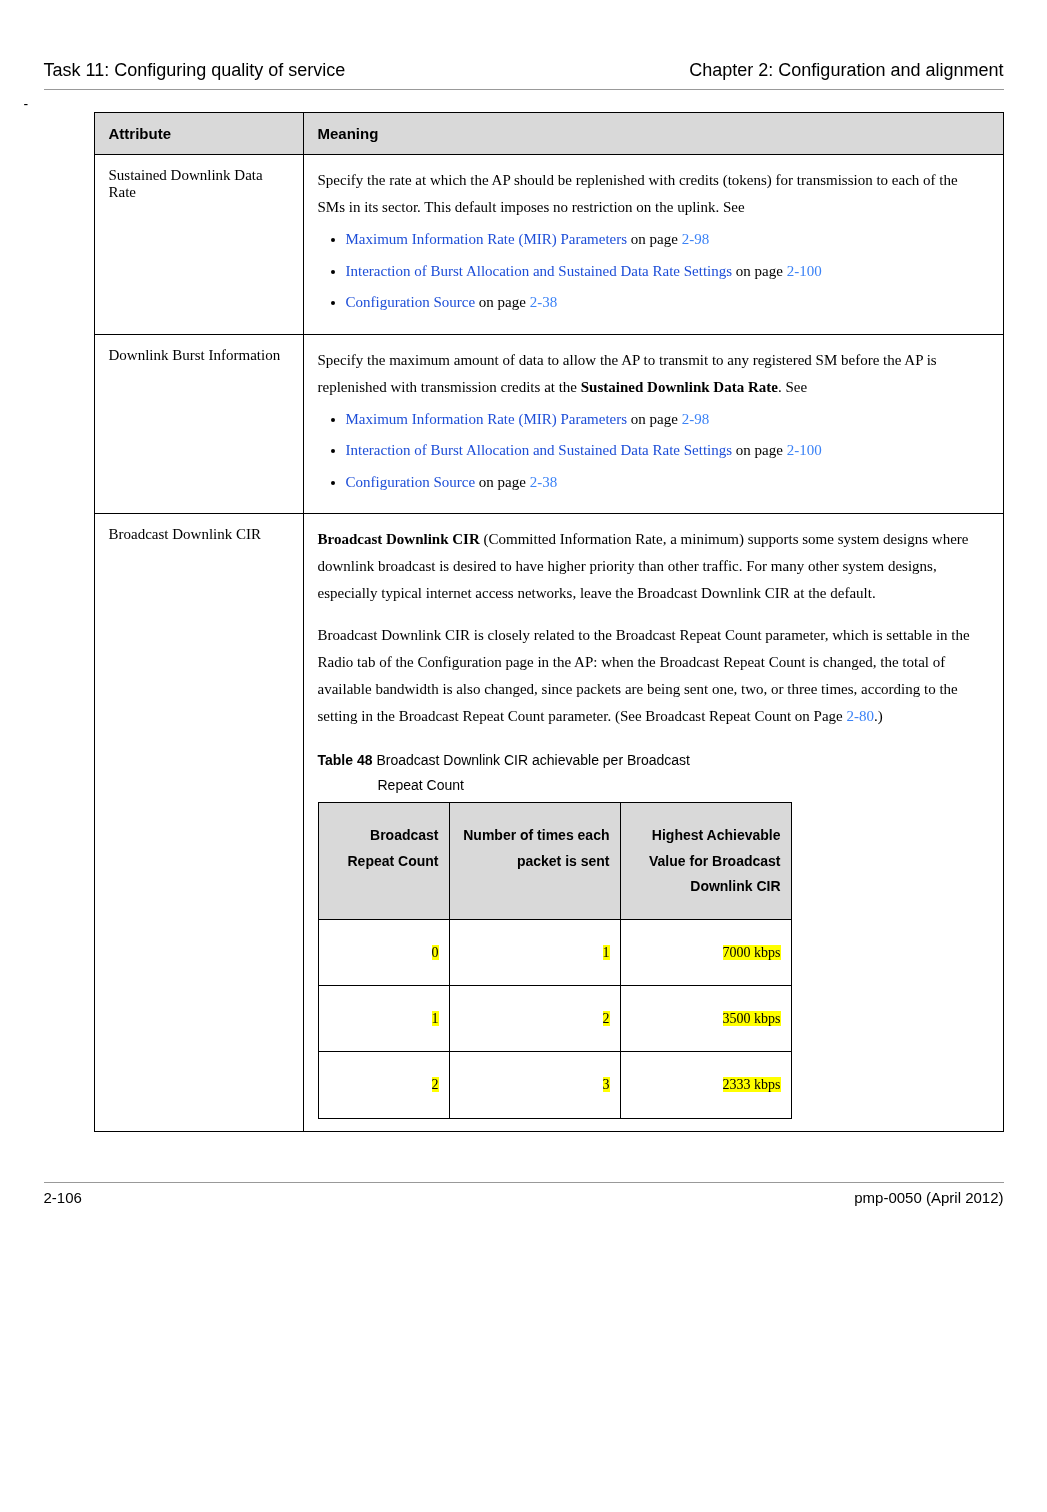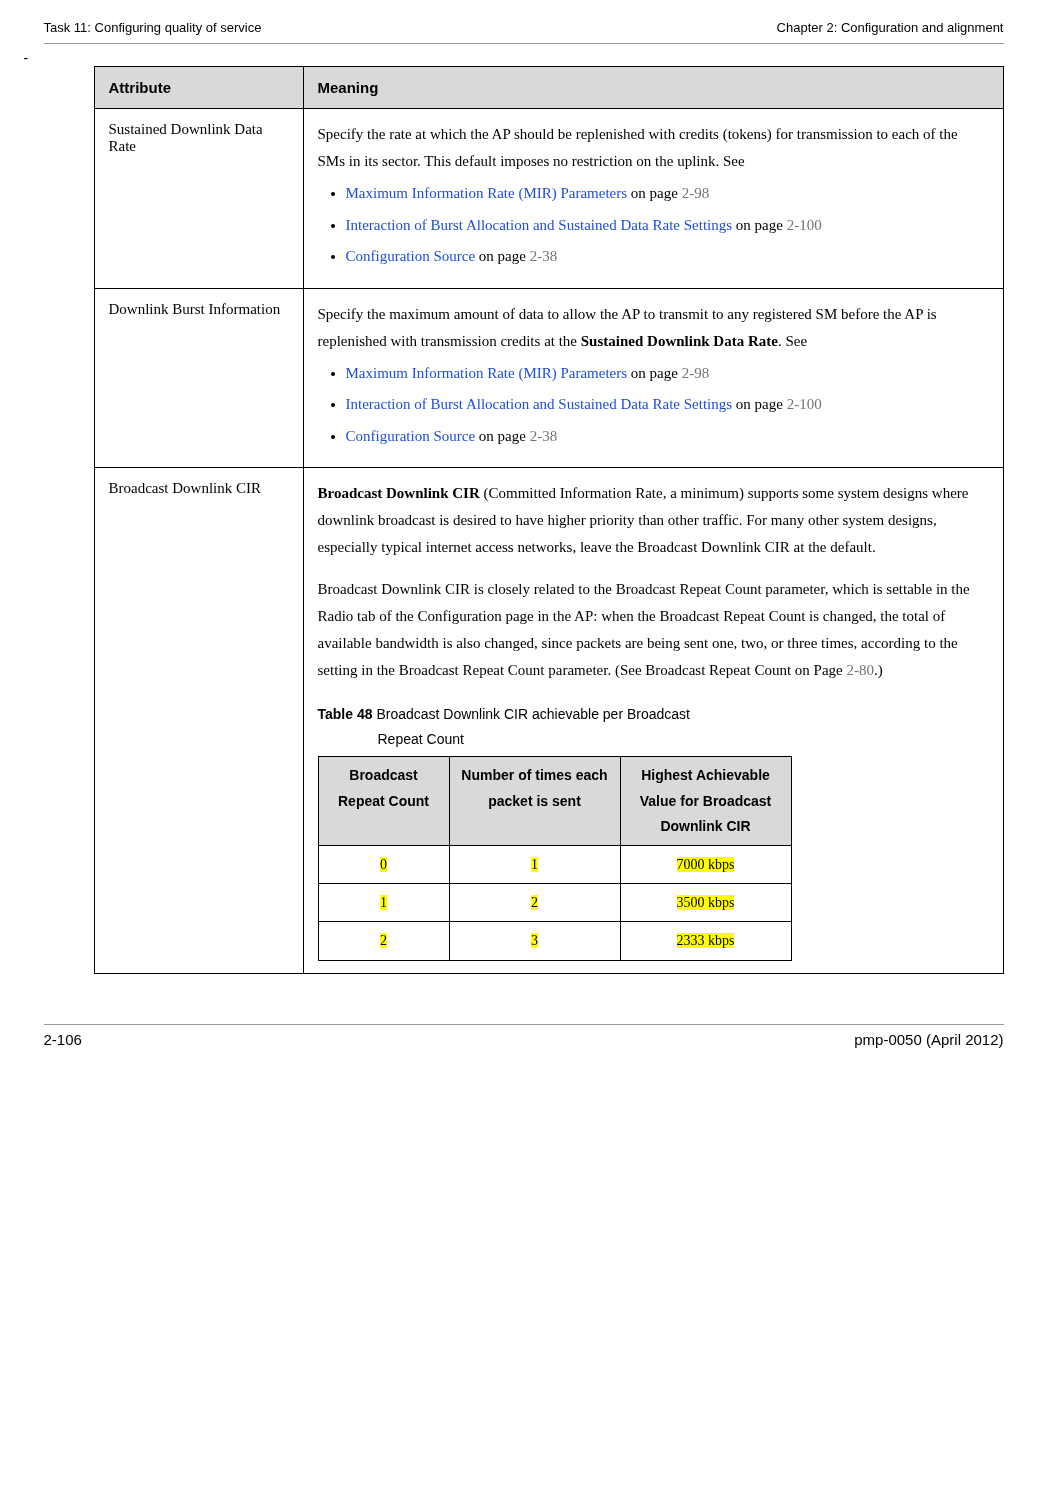--- a/index.html
+++ b/index.html
@@ -7,22 +7,23 @@
       max-width: 960px;
       margin: 0 auto;
       padding: 20px 40px;
       color: #000;
       background: #fff;
     }
     .header {
       display: flex;
       justify-content: space-between;
       font-family: Verdana, sans-serif;
-      font-size: 13px;
+      font-size: 18px;
       padding-bottom: 8px;
+      margin-top: 40px;
     }
     .header-rule {
       border: none;
       border-top: 1px solid #999;
       margin: 0 0 6px 0;
     }
     .dash {
       font-family: Verdana, sans-serif;
       font-size: 14px;
       margin-left: -20px;
@@ -59,44 +60,44 @@
     }
     li {
       margin-bottom: 6px;
       line-height: 1.7;
     }
     a.link {
       color: #1d4ed8;
       text-decoration: none;
     }
     a.pageref {
-      color: #737373;
+      color: #3b82f6;
       text-decoration: none;
     }
     .bold {
       font-weight: bold;
     }
     .inner-table-caption {
       font-family: Verdana, sans-serif;
       font-size: 14px;
       margin-top: 18px;
       margin-bottom: 4px;
     }
     .inner-table-caption .tnum {
       font-weight: bold;
     }
     table.inner {
       border-collapse: collapse;
       margin-top: 2px;
     }
     table.inner th, table.inner td {
       border: 1px solid #000;
-      padding: 6px 10px;
+      padding: 20px 10px;
       vertical-align: top;
-      text-align: center;
+      text-align: right;
     }
     table.inner th {
       background: #d9d9d9;
       font-family: Verdana, sans-serif;
       font-weight: bold;
       font-size: 14px;
     }
     table.inner td {
       font-size: 14px;
     }

